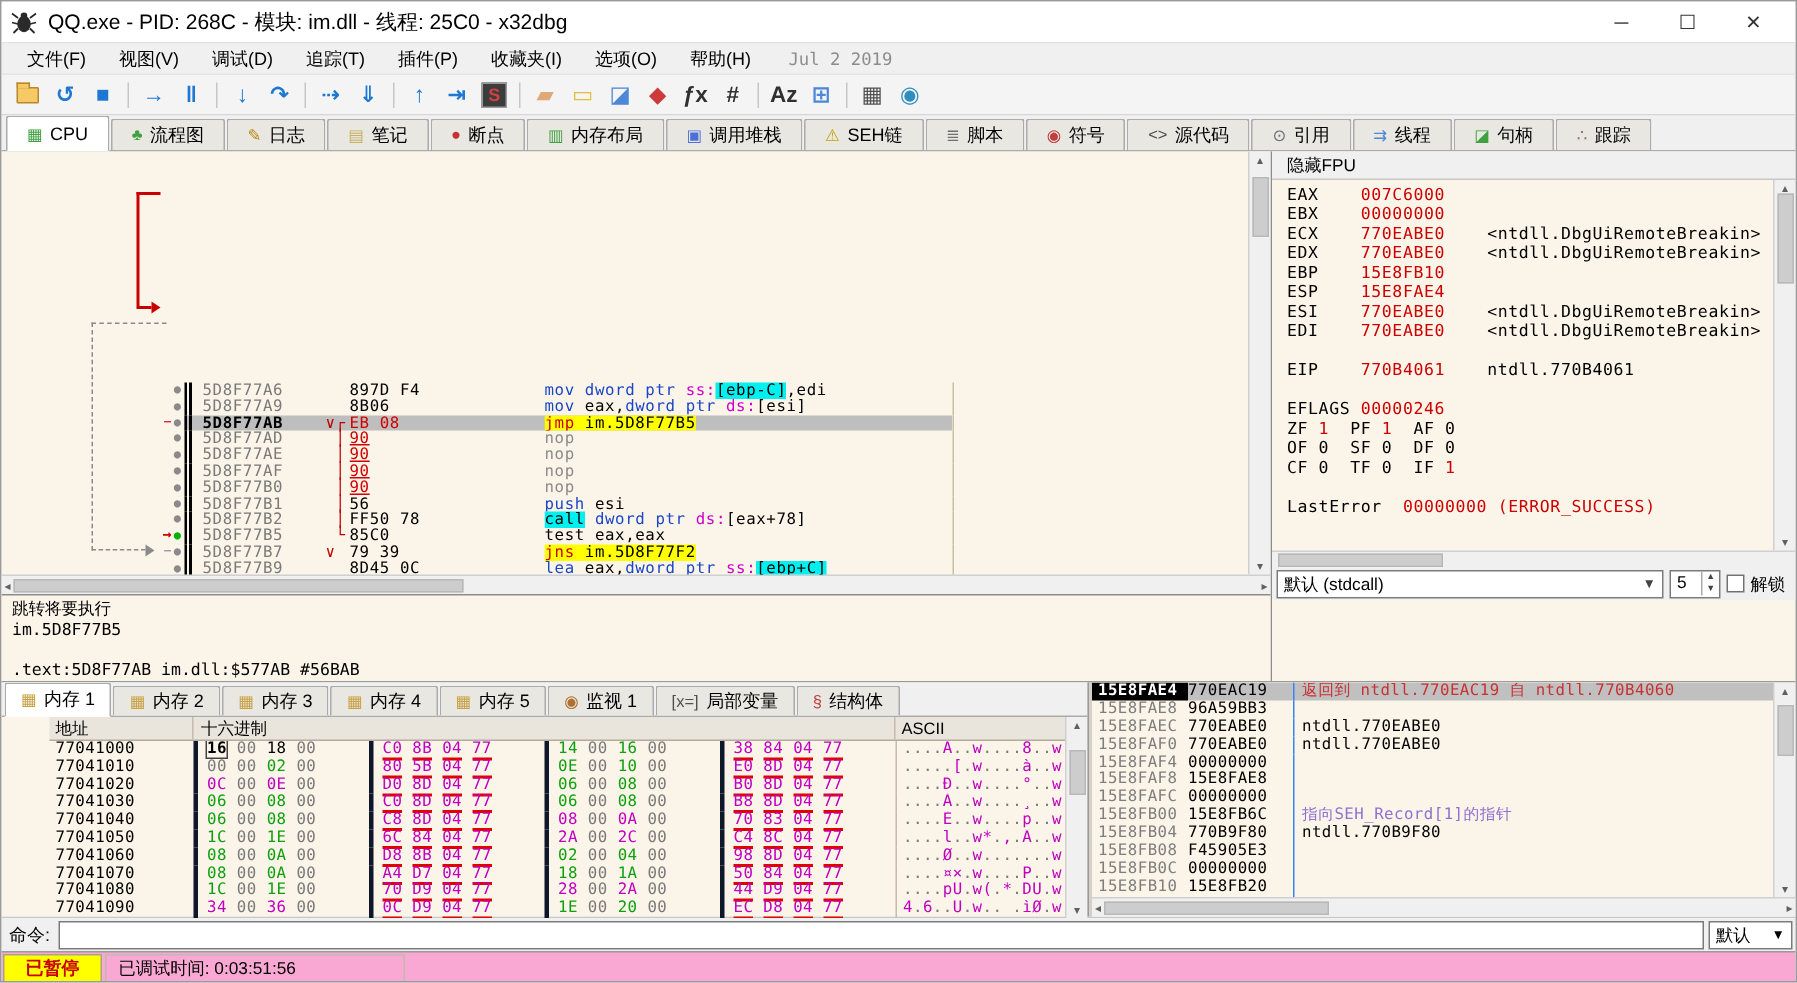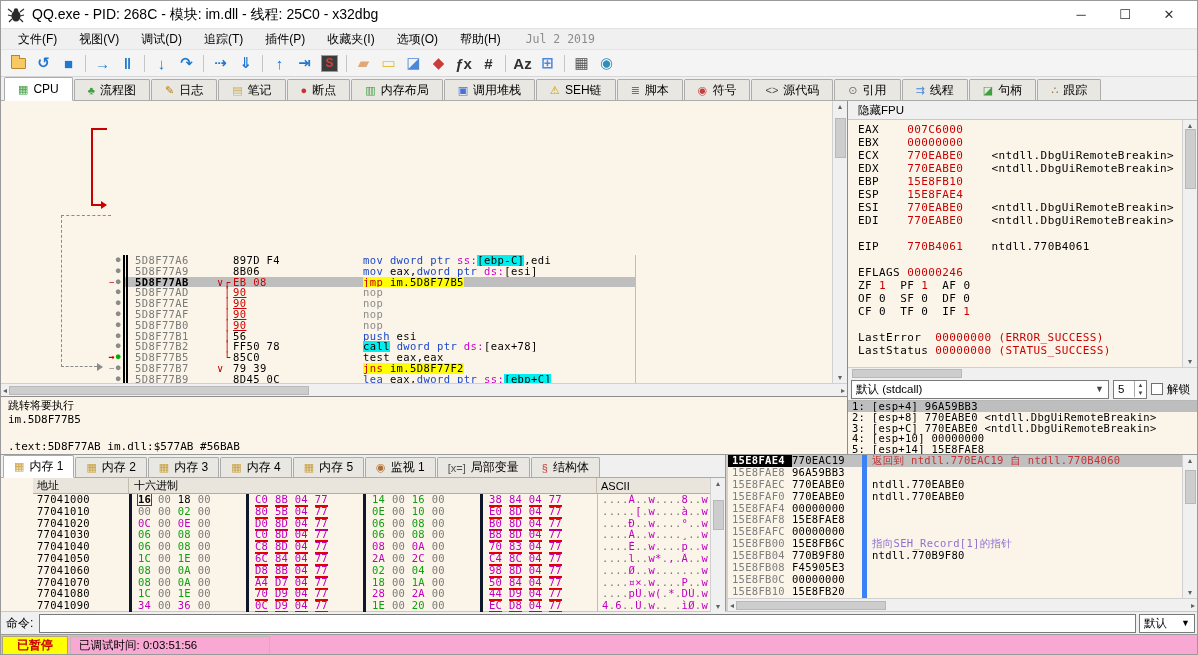--- a/index.html
+++ b/index.html
@@ -123,21 +123,21 @@
   .by-box { outline:1px solid #444; font-weight:bold; }
   .vdiv { width:3px; background:#D4D0C8; border-left:1px solid #9A9A9A; }
   .stack { flex:1; display:flex; flex-direction:column; background:#FBF4E8; }
   .stack-main { flex:1; display:flex; overflow:hidden; }
   .stack-rows { flex:1; overflow:hidden; }
   .srow { height:11.9px; line-height:11.9px; display:flex; font-family:"DejaVu Sans Mono",monospace; font-size:10.5px; letter-spacing:0.3px; white-space:pre; }
   .saddr { width:64px; color:#7E7E7E; padding-left:4px; }
   .srow.sel .saddr { background:#000; color:#FFF; font-weight:bold; }
   .sval { width:70px; color:#000; }
   .srow.sel .sval, .srow.sel .scmt { background:#C0C0C0; }
-  .scmt { flex:1; border-left:5px solid #3b82f6; padding-left:5px; overflow:hidden; }
+  .scmt { flex:1; border-left:1px solid #3b82f6; padding-left:5px; overflow:hidden; }
   .cm-red { color:#C83232; } .cm-k { color:#000; } .cm-pu { color:#9070D0; }
 
   
   .cmdrow { height:23px; display:flex; align-items:center; background:#F0F0F0; padding:0 2px; gap:3px; border-top:1px solid #C8C8C8; }
   .cmd-label { padding:0 3px; font-size:12px; }
   .cmd-input { flex:1; height:19px; background:#FFF; border:1px solid #7A7A7A; font-size:12px; padding:0 4px; font-family:"DejaVu Sans Mono",monospace; }
   .cmd-combo { width:56px; height:19px; background:#FFF; border:1px solid #7A7A7A; display:flex; align-items:center; padding:0 4px; font-size:11.5px; }
   .statusbar { height:22px; display:flex; align-items:stretch; background:#f9a8d4; border-top:1px solid #9A9A9A; }
   .st-state { width:66px; background:#FFFF00; color:#C80000; font-weight:bold; display:flex; align-items:center; justify-content:center; border:1px solid #A8A484; margin:1px; font-size:12px; }
   .st-msg { flex:1; display:flex; align-items:center; padding-left:8px; border:1px solid #BEBAB0; margin:1px; font-family:"DejaVu Sans Mono",monospace; font-size:11px; }
@@ -350,21 +350,20 @@
           <div class="rline"><span class="tk-k">EDI    </span><span class="tk-r">770EABE0</span><span class="tk-k">    &lt;ntdll.DbgUiRemoteBreakin&gt;</span></div>
           <div class="rline">&nbsp;</div>
           <div class="rline"><span class="tk-k">EIP    </span><span class="tk-r">770B4061</span><span class="tk-k">    ntdll.770B4061</span></div>
           <div class="rline">&nbsp;</div>
           <div class="rline"><span class="tk-k">EFLAGS </span><span class="tk-r">00000246</span></div>
           <div class="rline"><span class="tk-k">ZF </span><span class="tk-r">1</span><span class="tk-k">  PF </span><span class="tk-r">1</span><span class="tk-k">  AF 0</span></div>
           <div class="rline"><span class="tk-k">OF 0  SF 0  DF 0</span></div>
           <div class="rline"><span class="tk-k">CF 0  TF 0  </span><span class="tk-k">IF </span><span class="tk-r">1</span></div>
           <div class="rline">&nbsp;</div>
           <div class="rline"><span class="tk-k">LastError  </span><span class="tk-r">00000000 (ERROR_SUCCESS)</span></div>
-          <div class="rline"><span class="tk-k">LastStatus </span><span class="tk-r">00000000 (STATUS_SUCCESS)</span></div>
           <div class="rline">&nbsp;</div>
         </div>
       <div class="vsb">
         <span>▴</span>
           <div class="thumb" style="height:60px;margin-top:-170px;"></div>
           <span>▾</span>
       </div>
     </div>
     <div class="hsb reg-hsb">
       <div class="thumb" style="width:110px;margin-right:auto;margin-left:2px;"></div>
@@ -379,27 +378,20 @@
         <span class="ud">
             <span>▲</span>
             <span>▼</span>
           </span>
       </div>
       <div class="chk">
         <span class="box"></span>
         <span>解锁</span>
       </div>
     </div>
-    <div class="args" id="args">
-        <div class="arow sel">1: [esp+4] 96A59BB3</div>
-        <div class="arow">2: [esp+8] 770EABE0 &lt;ntdll.DbgUiRemoteBreakin&gt;</div>
-        <div class="arow">3: [esp+C] 770EABE0 &lt;ntdll.DbgUiRemoteBreakin&gt;</div>
-        <div class="arow">4: [esp+10] 00000000</div>
-        <div class="arow">5: [esp+14] 15E8FAE8</div>
-      </div>
   </div>
 </div>
 
 <div class="bottom">
   <div class="dump">
     <div class="dump-tabs" id="dump-tabs">
         <span class="tab active">
   <span class="ticon" style="color:#C8A040">▦</span>
   <span>内存 1</span>
         </span>

